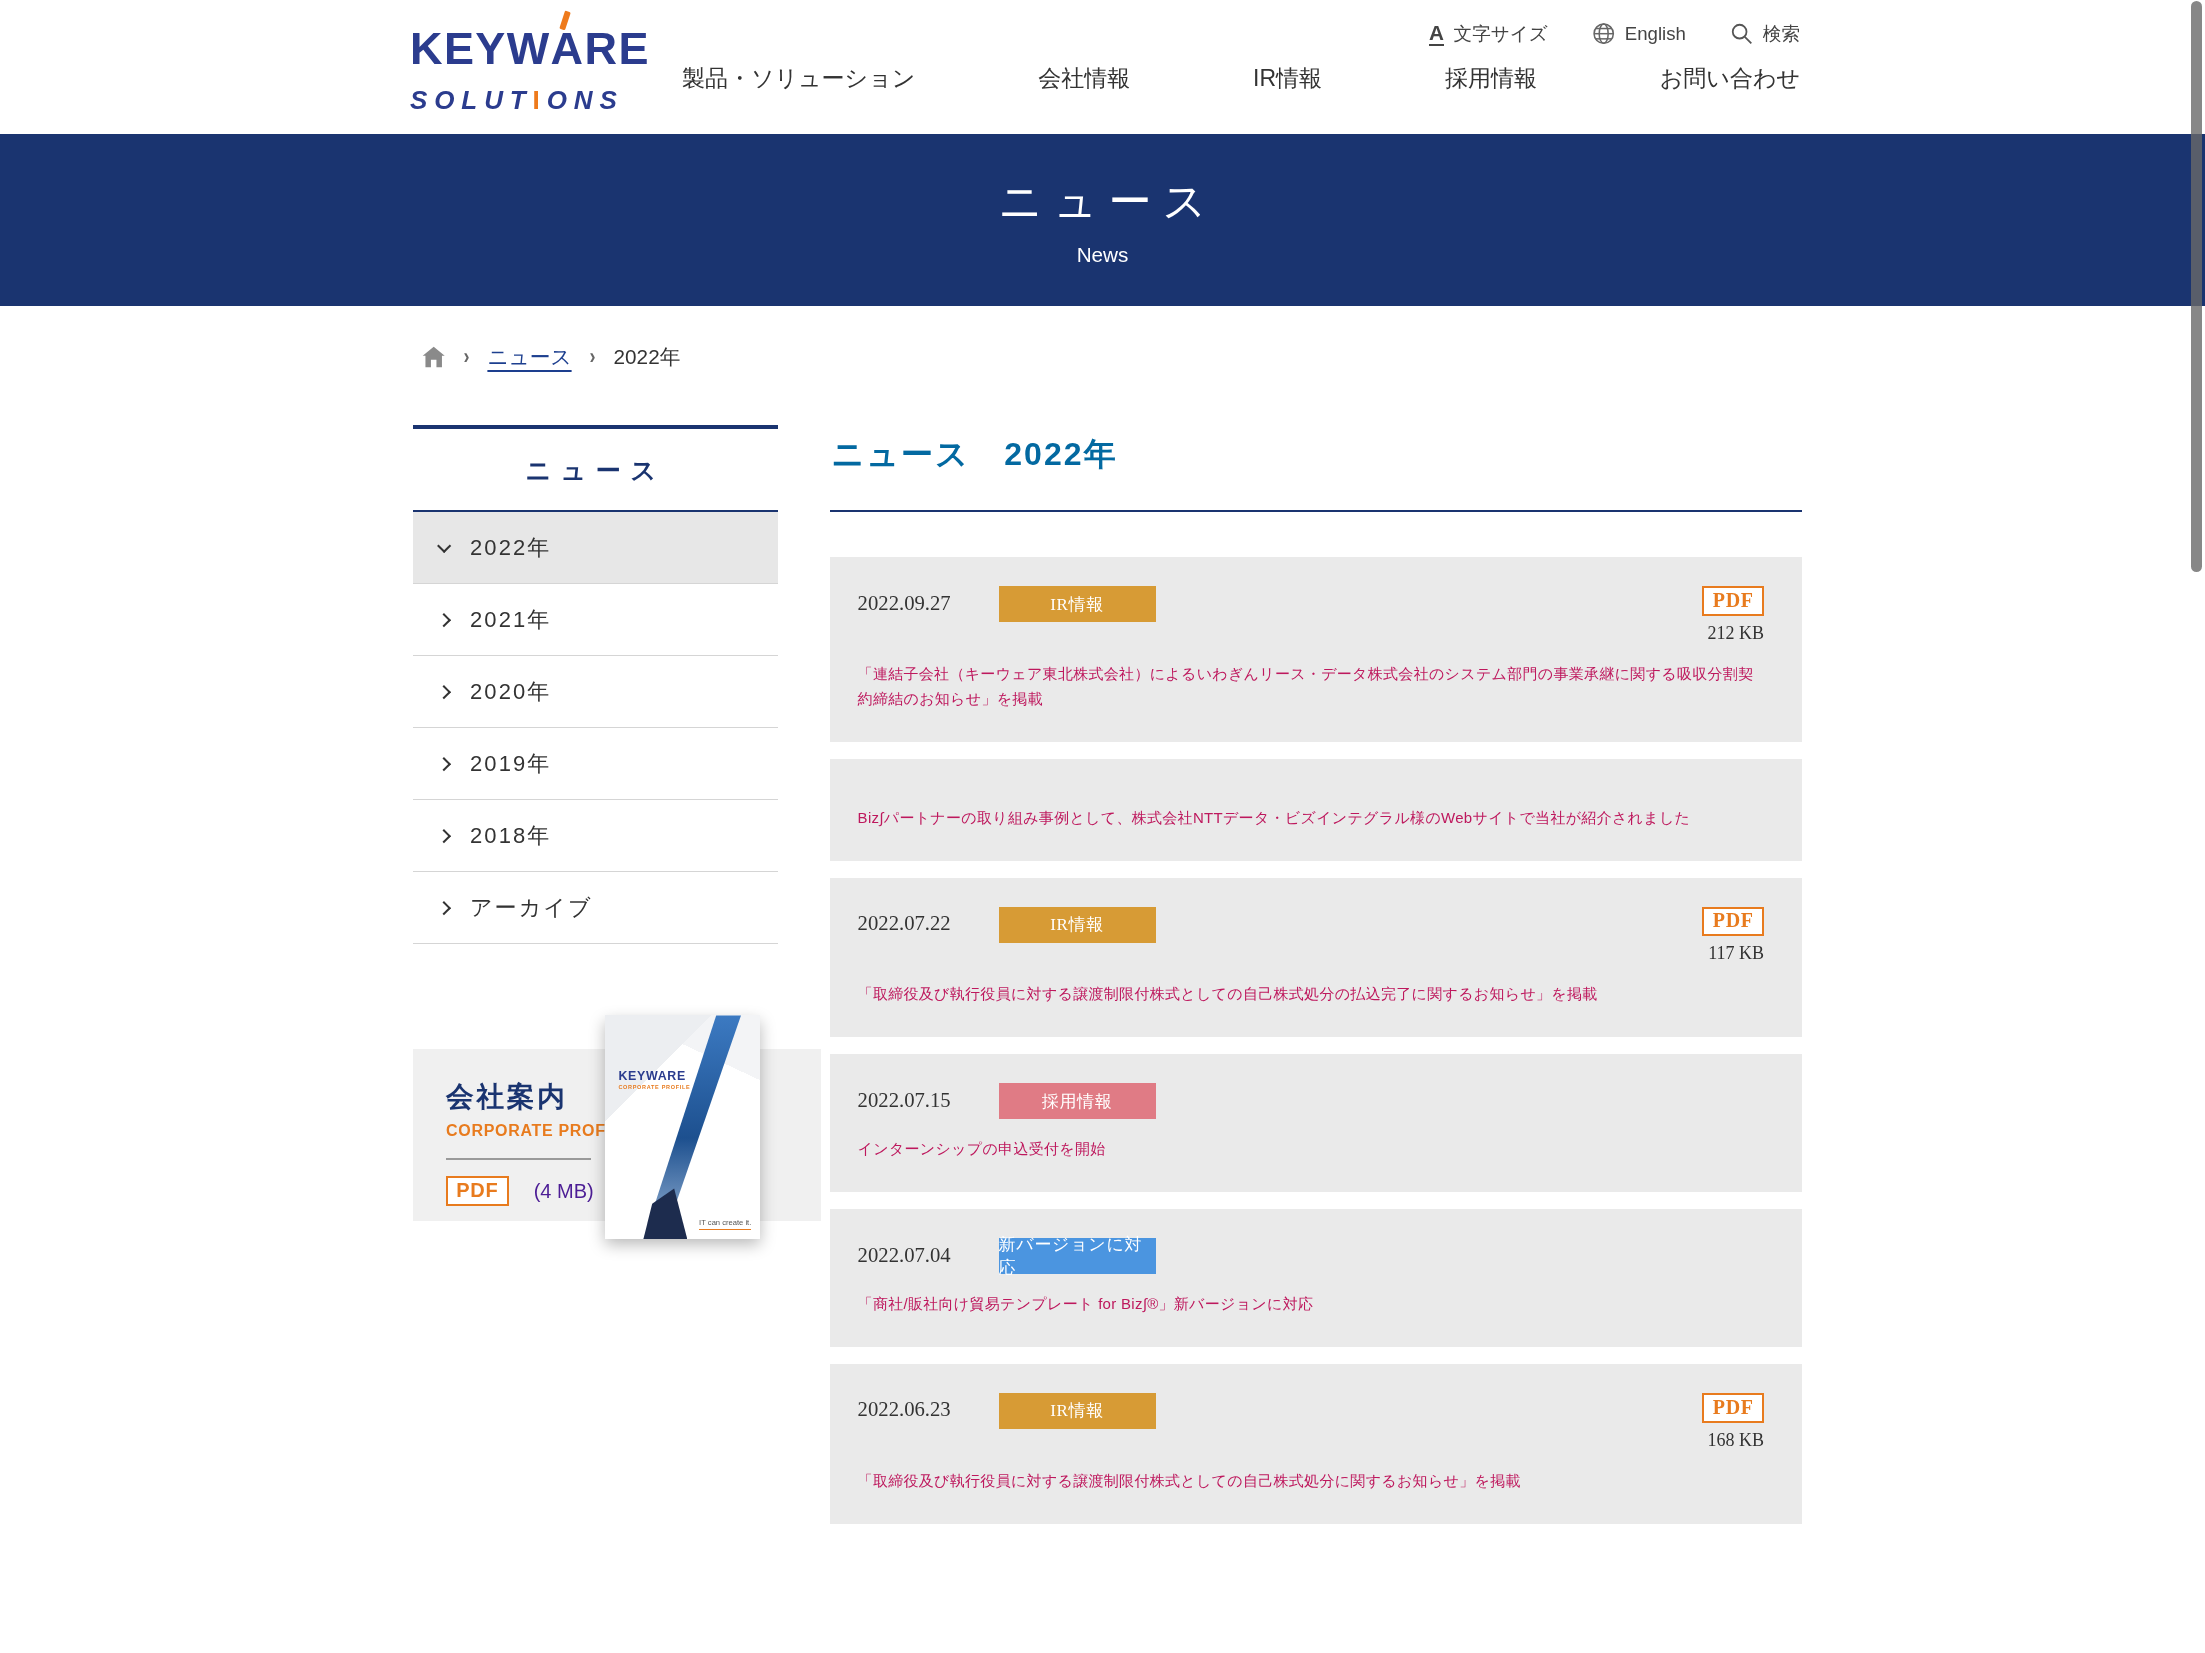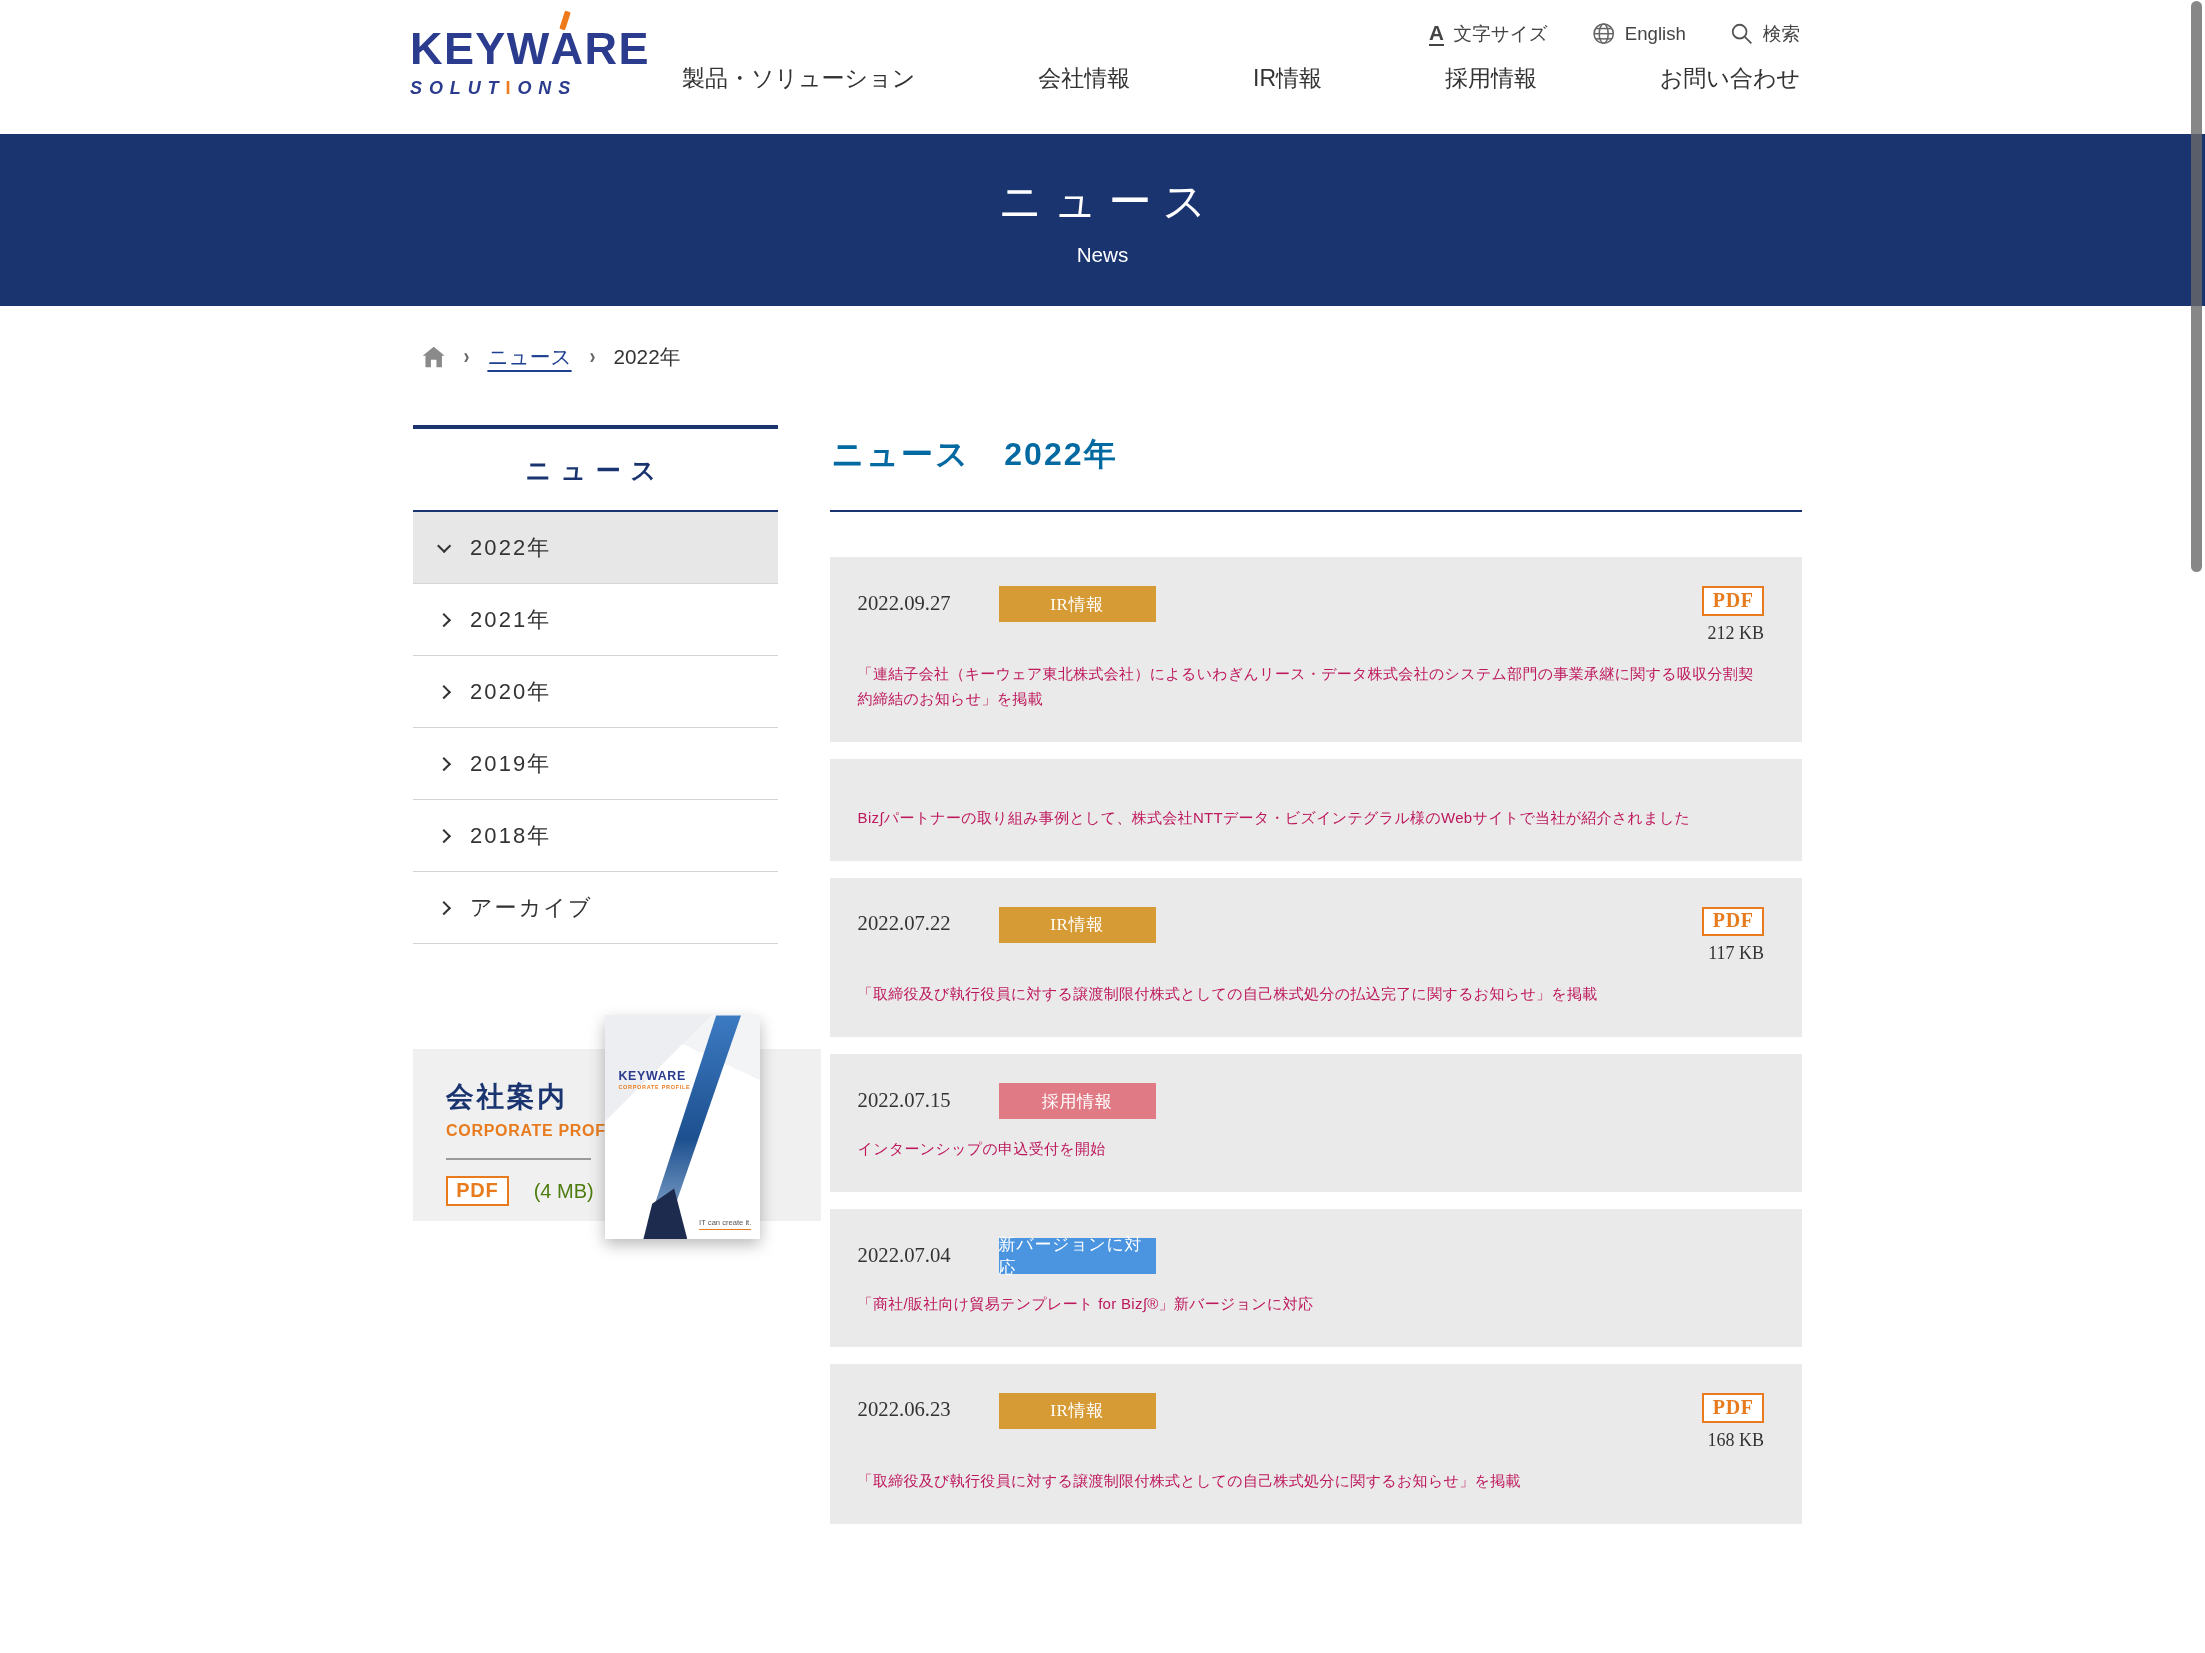--- a/index.html
+++ b/index.html
@@ -15,22 +15,22 @@
   html,body{width:2205px;height:1654px;overflow:hidden;background:#fff;
     font-family:"Liberation Sans","DejaVu Sans",sans-serif;color:var(--text);}
 
   
   .header{position:relative;height:134px;background:#fff;}
   .logo{position:absolute;left:410px;top:26px;cursor:pointer;}
   .logo-line1{font-size:45px;font-weight:bold;color:var(--logo-navy);letter-spacing:1.4px;line-height:1;}
   .logo-a{position:relative;display:inline-block;}
   .logo-a::after{content:"";position:absolute;left:11px;top:-15px;width:6.2px;height:19.3px;
     background:#ee7a1c;transform:rotate(18deg);border-radius:1.4px;}
-  .logo-line2{font-size:18px;font-weight:bold;font-style:italic;color:var(--logo-navy);
-    letter-spacing:6.9px;line-height:1;margin-top:8px;}
+  .logo-line2{font-size:26px;font-weight:bold;font-style:italic;color:var(--logo-navy);
+    letter-spacing:6.9px;line-height:1;margin-top:16px;}
   .logo-line2 .accent{color:#ee7a1c;font-style:normal;}
 
   .utilities{position:absolute;top:20.7px;right:405px;display:flex;gap:44px;align-items:center;}
   .util{display:flex;align-items:center;gap:9.6px;font-size:18.6px;color:#444;cursor:pointer;}
   .fontsize-glyph{font-size:20.7px;color:#444;border-bottom:2.1px solid #444;line-height:1.05;font-weight:bold;}
   .util svg{display:block;}
 
   .mainnav{position:absolute;left:682px;right:405px;top:63px;display:flex;justify-content:space-between;}
   .mainnav .nav-item{font-size:23px;color:#333;cursor:pointer;white-space:nowrap;}
 
@@ -67,21 +67,21 @@
 
   
   .promo{position:relative;margin-top:105px;width:359px;cursor:pointer;}
   .promo-box{width:408px;height:172px;background:#f0f0f0;padding:29px 0 0 33px;}
   .promo-title{color:var(--navy);font-size:27.6px;font-weight:bold;letter-spacing:2.8px;}
   .promo-sub{color:var(--orange);font-size:16px;font-weight:bold;margin-top:6.9px;letter-spacing:0.7px;}
   .promo-divider{width:145px;height:1.4px;background:#9a9a9a;margin:18px 0 16.5px;}
   .promo-dl{display:flex;align-items:center;gap:25px;}
   .pdf-chip{display:inline-block;border:2.8px solid var(--orange);color:var(--orange);
     font-weight:bold;font-size:20px;padding:0.7px 8.3px 2.1px;background:#fff;letter-spacing:0.7px;}
-  .promo-size{font-size:20px;color:#4d7c0f;}
+  .promo-size{font-size:20px;color:#4c1d95;}
   .cover{position:absolute;right:12.4px;top:-34px;width:155px;height:224px;background:#fff;
     box-shadow:0 5.5px 15px rgba(0,0,0,.28);overflow:hidden;}
   .cover-facets{position:absolute;inset:0;
     background:
       linear-gradient(135deg,#eceef1 0%,#eceef1 28%,transparent 28%),
       linear-gradient(205deg,#f3f4f6 0%,#f3f4f6 22%,transparent 22%);}
   .cover-stripe{position:absolute;inset:0;
     clip-path:polygon(72% 0,88% 0,38% 100%,25% 100%);
     background:linear-gradient(180deg,#3c7ac2 0%,#1d508f 55%,#9db8d8 100%);}
   .cover-photo{position:absolute;left:25%;bottom:0;width:44px;height:51px;

